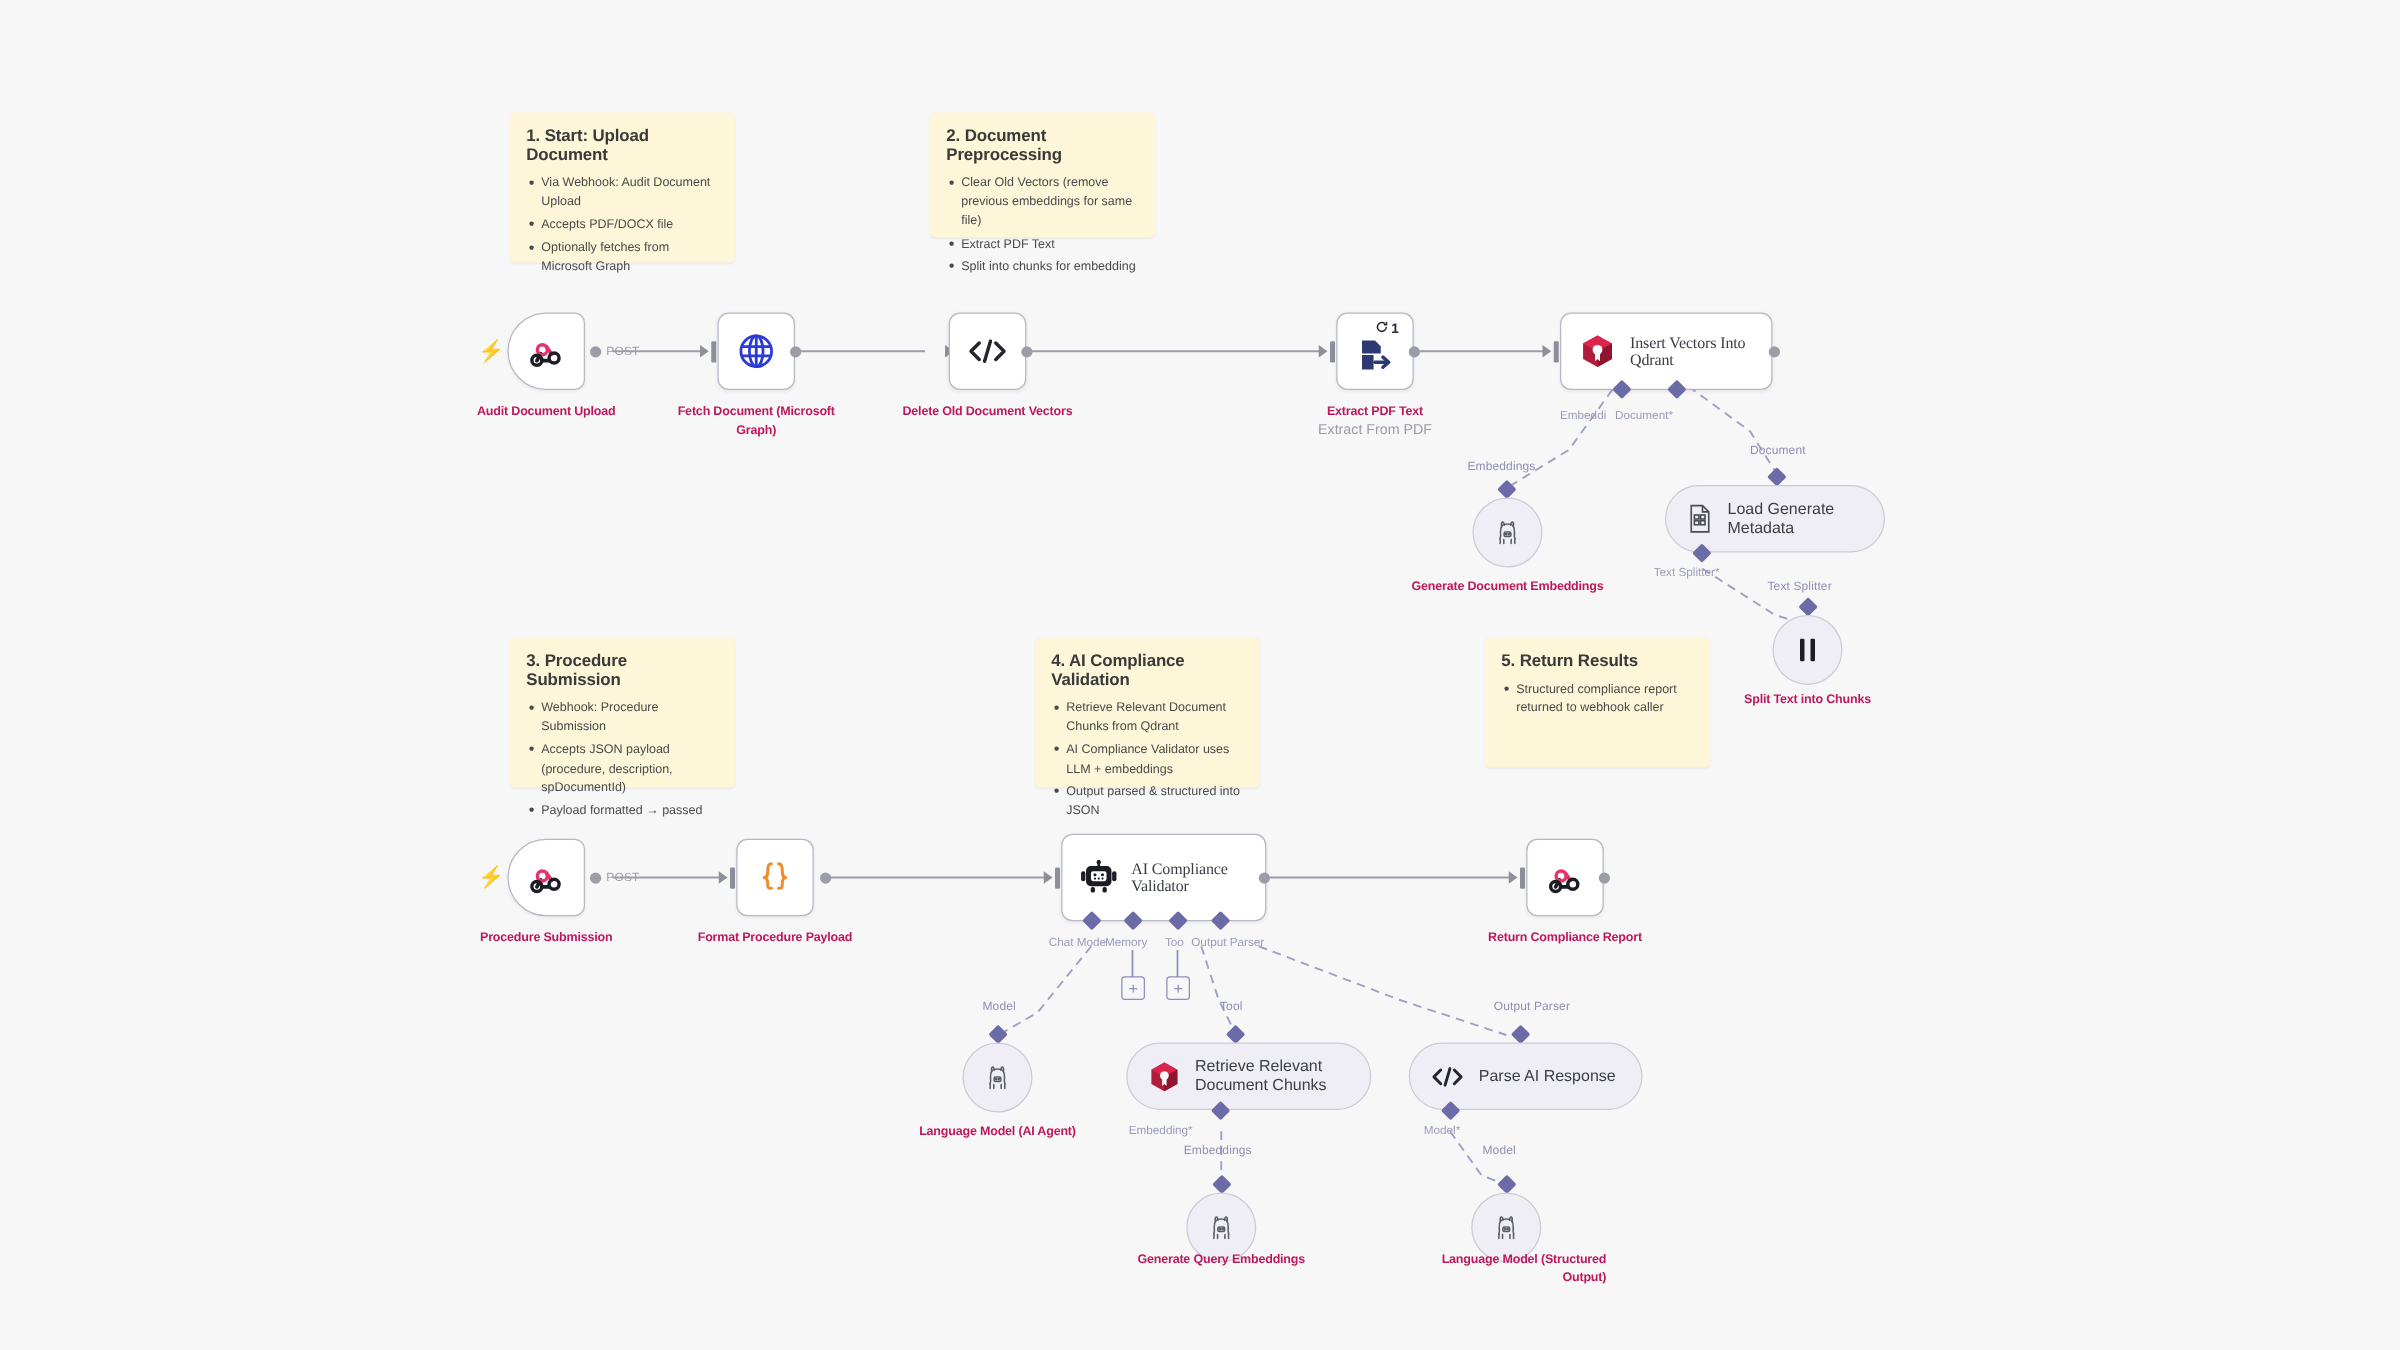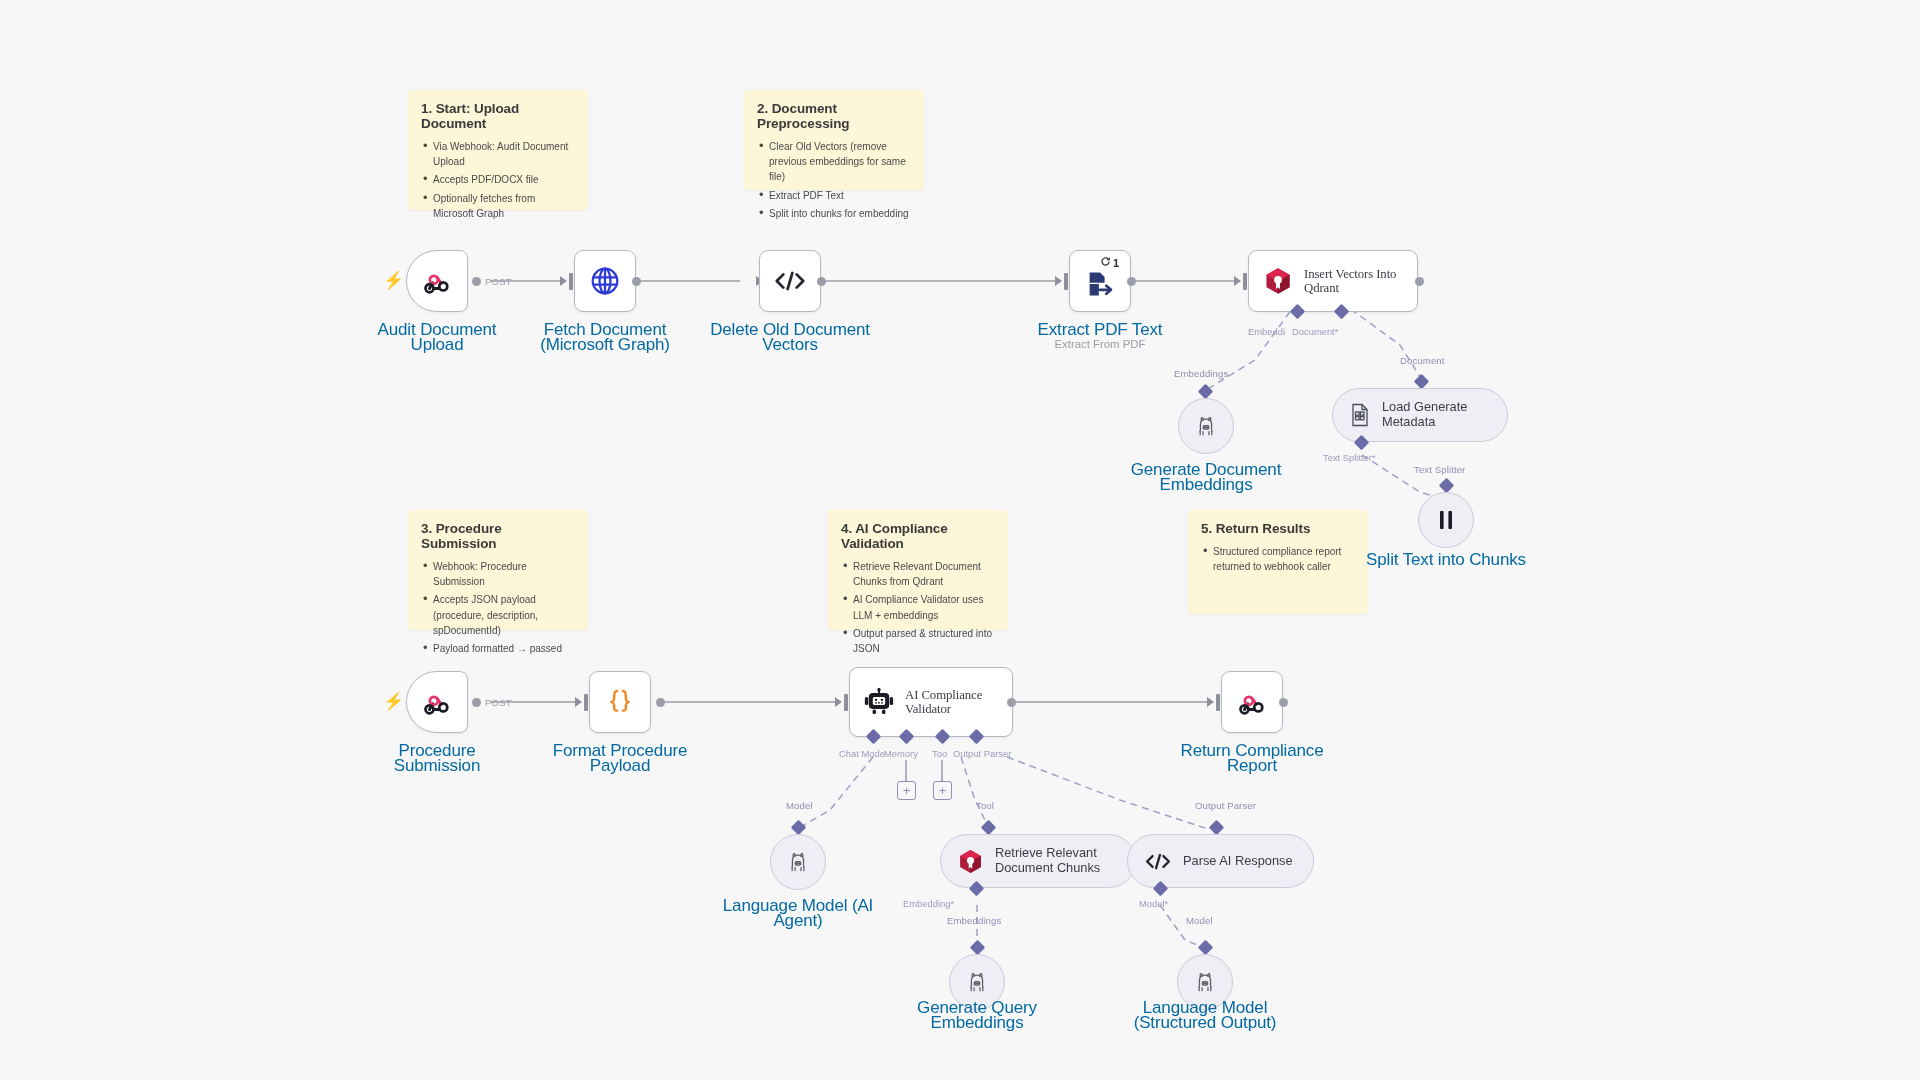--- a/index.html
+++ b/index.html
@@ -48,21 +48,21 @@
   .node.wide {
     width:170px; height:62px; justify-content:flex-start; padding-left:14px; gap:11px;
   }
   .node .ntitle {
     font-size:12.8px; line-height:14.5px; font-weight:400; color:#3b3d46;
     letter-spacing:-.1px;
     font-family:Liberation Serif, serif;
   }
   .caption {
     position:absolute; text-align:center;
-    font-size:17px; line-height:15px; font-weight:400; color:#0369a1;
+    font-size:10px; line-height:15px; font-weight:700; color:#be185d;
     letter-spacing:-.15px;
   }
   .subcaption {
     position:absolute; text-align:center;
     font-size:11.4px; line-height:14px; font-weight:400; color:#9a9da8;
   }
 
   
   .subnode {
     position:absolute; background:#eeeef4; border:1.3px solid #c9cbd8;
@@ -443,21 +443,21 @@
         <circle cx="10.9" cy="13.4" r=".55" fill="#5b5d68"></circle>
         <circle cx="13.1" cy="13.4" r=".55" fill="#5b5d68"></circle>
         <path d="M6.1 17.1c.2 1.4.2 2.6 0 3.6M9 17.6c.1 1.2.1 2.3 0 3.1M15 17.6c-.1 1.2-.1 2.3 0 3.1M17.9 17.1c-.2 1.4-.2 2.6 0 3.6"></path>
       </svg>
     </span>
   </div>
   <div class="caption" style="left:718px; top:898px; width:160px;">Language Model (AI Agent)</div>
 
   <div class="wirelabel" style="left:976px; top:800px;text-align:right;">Tool</div>
   <div class="diamond" style="left:983px; top:822px;"></div>
-  <div class="subnode pill" style="left:940px; top:834px;">
+  <div class="subnode pill" style="left:901px; top:834px;">
     <span class="ico">
       <svg width="27" height="27" viewBox="0 0 26 26" fill="none">
         <path d="M13 2 23 7.6v10.8L13 24 3 18.4V7.6z" fill="#b01c3c"></path>
         <path d="M13 2 23 7.6 13 13.2 3 7.6z" fill="#dc244c"></path>
         <path d="M13 13.2 23 7.6v10.8L13 24z" fill="#8f1430"></path>
         <circle cx="13" cy="12" r="3.4" fill="#fff"></circle>
         <path d="M11.3 14.4h3.4V20l-1.7-1.6L11.3 20z" fill="#fff"></path>
       </svg>
     </span>
     <span class="stitle" style="white-space:normal; max-width:120px;"><span>Retrieve Relevant Document Chunks</span></span>
@@ -511,15 +511,15 @@
         <path d="M7.7 6.4C6.6 8 6.2 10 6.4 12c.2 1.7.3 3.4-.3 5.1"></path>
         <path d="M16.3 6.4c1.1 1.6 1.5 3.6 1.3 5.6-.2 1.7-.3 3.4.3 5.1"></path>
         <path d="M7.7 6.4c1-.8 2.6-1.2 4.3-1.2s3.3.4 4.3 1.2"></path>
         <rect x="9.3" y="11.6" width="5.4" height="3.6" rx="1.1"></rect>
         <circle cx="10.9" cy="13.4" r=".55" fill="#5b5d68"></circle>
         <circle cx="13.1" cy="13.4" r=".55" fill="#5b5d68"></circle>
         <path d="M6.1 17.1c.2 1.4.2 2.6 0 3.6M9 17.6c.1 1.2.1 2.3 0 3.1M15 17.6c-.1 1.2-.1 2.3 0 3.1M17.9 17.1c-.2 1.4-.2 2.6 0 3.6"></path>
       </svg>
     </span>
   </div>
-  <div class="caption" style="left:1125px; top:1000px; width:160px;">Language Model (Structured Output)</div>
+  <div class="caption" style="left:1125px; top:1000px; width:160px;text-align:right;">Language Model (Structured Output)</div>
 
 </div>
 
 </body></html>

